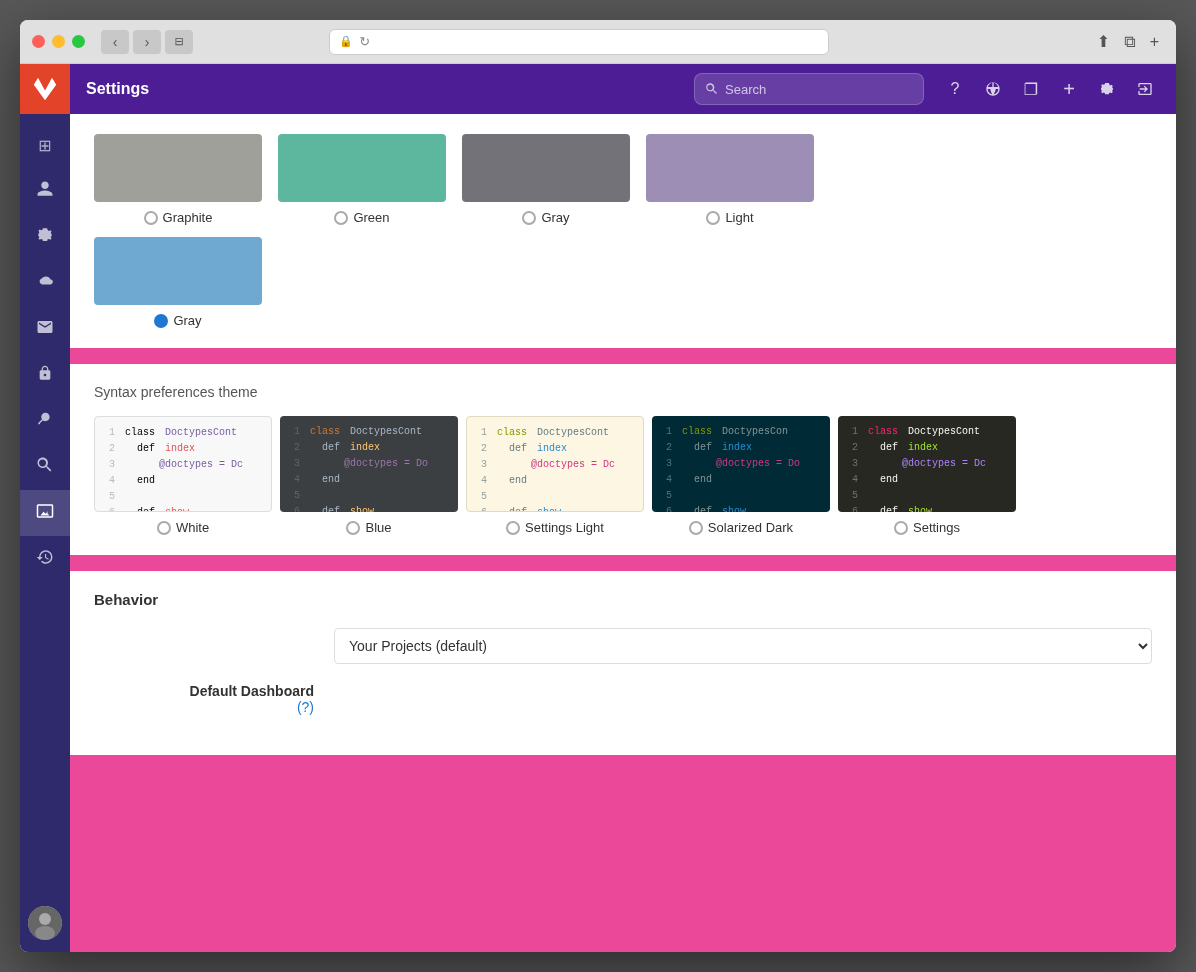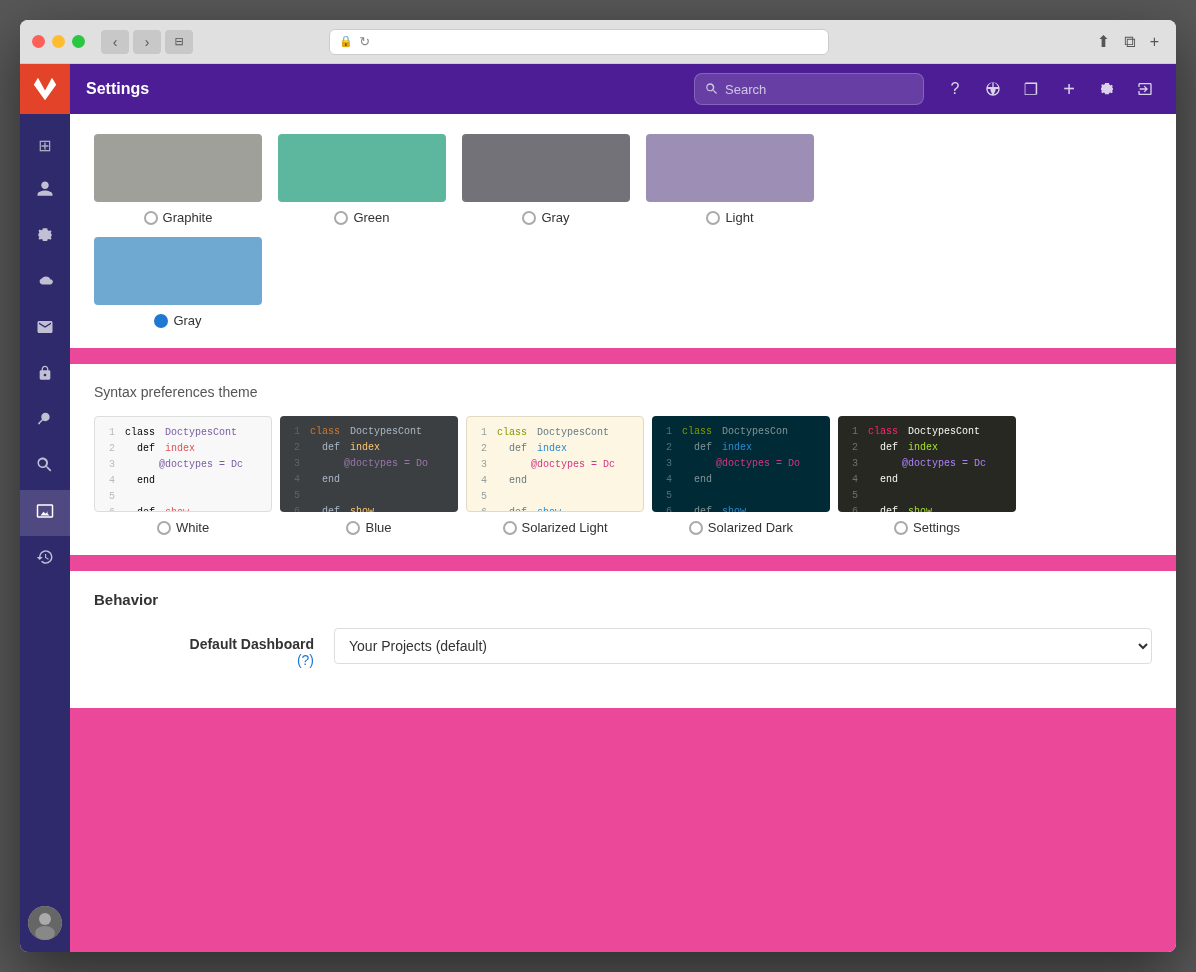--- a/index.html
+++ b/index.html
@@ -348,20 +348,21 @@
       margin-bottom: 20px;
     }
     .form-label {
       width: 220px;
       font-size: 14px;
       font-weight: 600;
       color: #333;
       text-align: right;
       padding-top: 8px;
       flex-shrink: 0;
+      margin-top: 47px;
     }
     .help-link {
       color: #1f78d1;
       text-decoration: none;
       font-weight: normal;
     }
     .form-control-wrap {
       flex: 1;
       display: flex;
       flex-direction: column;
@@ -722,21 +723,21 @@
                         <span class="line-num" style="color:#93a1a1">5</span>
                       </div>
                     <div class="code-line">
                         <span class="line-num" style="color:#93a1a1">6</span>
                         <span style="color:#657b83">&nbsp;&nbsp;def </span>
                         <span style="color:#268bd2">show</span>
                       </div>
                   </div>
                   <div class="syntax-theme-label">
                     <span class="radio-btn"></span>
-                    <span>Solarized Light</span>
+                    <span>Settings Light</span>
                   </div>
                 </div>
 
                 <div class="syntax-theme-item">
                   <div class="syntax-preview theme-sol-dark">
                     <div class="code-line">
                         <span class="line-num" style="color:#586e75">1</span>
                         <span style="color:#859900">class </span>
                         <span style="color:#839496">DoctypesCon</span>
                       </div>

